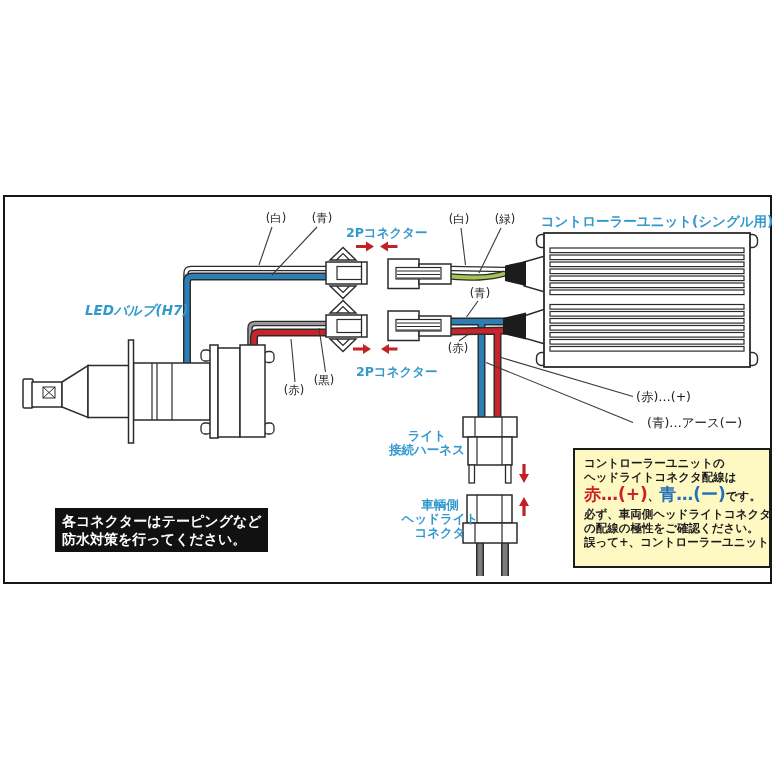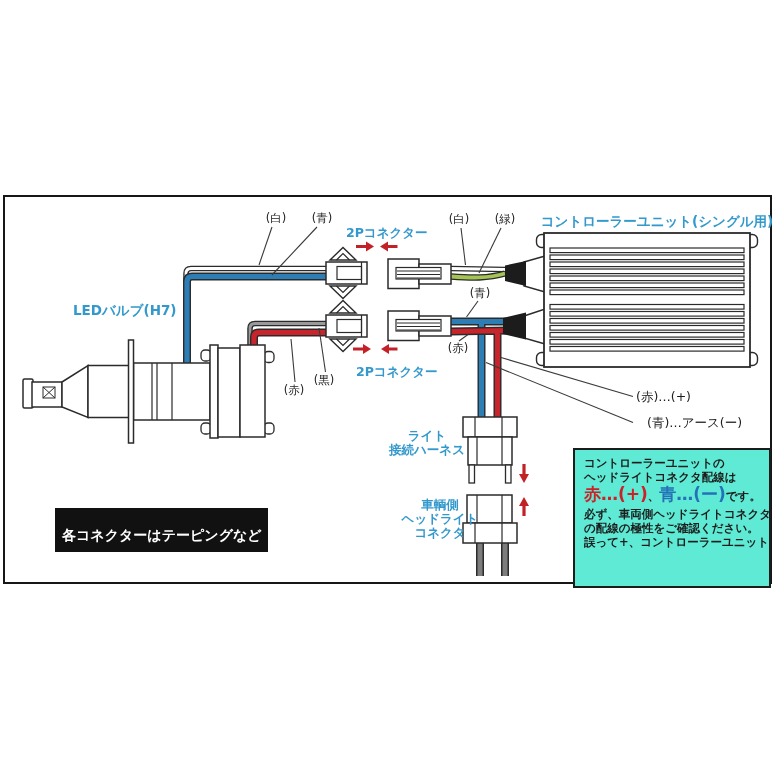--- a/index.html
+++ b/index.html
@@ -18,34 +18,34 @@
   }
   #art{position:absolute;left:0;top:0;z-index:1;}
   .lbl{position:absolute;z-index:2;white-space:nowrap;color:#222;font-size:11.5px;line-height:1.1;}
   .ctr{transform:translateX(-50%);}
   .blue{color:var(--accent-blue);font-weight:bold;}
   .b13{font-size:13.5px;}
   .b12{font-size:12.5px;}
   .center-text{text-align:center;line-height:14px;}
   .polarity{font-size:12.5px;color:#1c1c1c;}
   .warning-box{
-    position:absolute;left:573px;top:448px;width:198px;height:140px;z-index:2;
-    border:2px solid #1c1c1c;box-sizing:border-box;background:#5eead4;
+    position:absolute;left:573px;top:448px;width:198px;height:120px;z-index:2;
+    border:2px solid #1c1c1c;box-sizing:border-box;background:#fef9c3;
     padding:6px 8px 0 9px;
   }
   .warning-box .wline{font-size:11.5px;line-height:14px;font-weight:bold;color:#1c1c1c;white-space:nowrap;}
   .warning-box .bigline{line-height:21px;white-space:nowrap;}
   .warning-box .wred{color:var(--warning-red);font-size:17px;font-weight:bold;}
   .warning-box .wblue{color:var(--warning-blue);font-size:17px;font-weight:bold;margin-top:46px;}
   .warning-box .wsmall{color:#1c1c1c;font-size:11.5px;font-weight:bold;}
   .note-box{
     position:absolute;left:55px;top:508px;width:213px;height:44px;z-index:2;
     background:#111;color:#fff;box-sizing:border-box;padding:4px 0 0 7px;
   }
-  .note-box div{font-size:14px;font-weight:bold;line-height:18px;white-space:nowrap;letter-spacing:0px;margin-top:14px;}
+  .note-box div{font-size:14px;font-weight:bold;line-height:18px;white-space:nowrap;letter-spacing:0px;}
 </style>
 </head>
 <body>
 
 <div id="stage">
 
   <div class="frame"></div>
 
   <svg id="art" width="782" height="782" viewBox="0 0 782 782">
 
@@ -226,21 +226,21 @@
     </g>
   </svg>
 
   <div class="lbl ctr" style="left:276px;top:212px;">(白)</div>
   <div class="lbl ctr" style="left:322px;top:212px;">(青)</div>
   <div class="lbl ctr" style="left:459px;top:213px;">(白)</div>
   <div class="lbl ctr" style="left:505px;top:213px;">(緑)</div>
   <div class="lbl ctr blue b13" style="left:657px;top:214px;">コントローラーユニット(シングル用)</div>
   <div class="lbl blue b12" style="left:346px;top:226px;">2Pコネクター</div>
   <div class="lbl blue b12" style="left:356px;top:365px;">2Pコネクター</div>
-  <div class="lbl blue b13" style="left:73px;top:303px;">LEDバルブ(H7)</div>
+  <div class="lbl blue b13" style="left:85px;top:303px;font-style:italic;">LEDバルブ(H7)</div>
   <div class="lbl ctr" style="left:480px;top:287px;">(青)</div>
   <div class="lbl ctr" style="left:458px;top:342px;">(赤)</div>
   <div class="lbl ctr" style="left:294px;top:384px;">(赤)</div>
   <div class="lbl ctr" style="left:324px;top:374px;">(黒)</div>
   <div class="lbl polarity" style="left:636px;top:390px;">(赤)…(+)</div>
   <div class="lbl polarity" style="left:636px;top:416px;margin-left:11px;">(青)…アース(ー)</div>
 
   <div class="lbl ctr blue b12 center-text" style="left:427px;top:429px;">
     <div>ライト</div>
     <div>接続ハーネス</div>
@@ -255,15 +255,16 @@
     <div class="wline">コントローラーユニットの</div>
     <div class="wline">ヘッドライトコネクタ配線は</div>
     <div class="bigline"><span class="wred">赤…(+)</span><span class="wsmall">、</span><span class="wblue">青…(ー)</span><span class="wsmall">です。</span></div>
     <div class="wline">必ず、車両側ヘッドライトコネクタ</div>
     <div class="wline">の配線の極性をご確認ください。</div>
     <div class="wline">誤って+、コントローラーユニット</div>
   </div>
 
   <div class="note-box">
     <div>各コネクターはテーピングなど</div>
+    <div>防水対策を行ってください。</div>
   </div>
 
 </div>
 
 </body></html>

